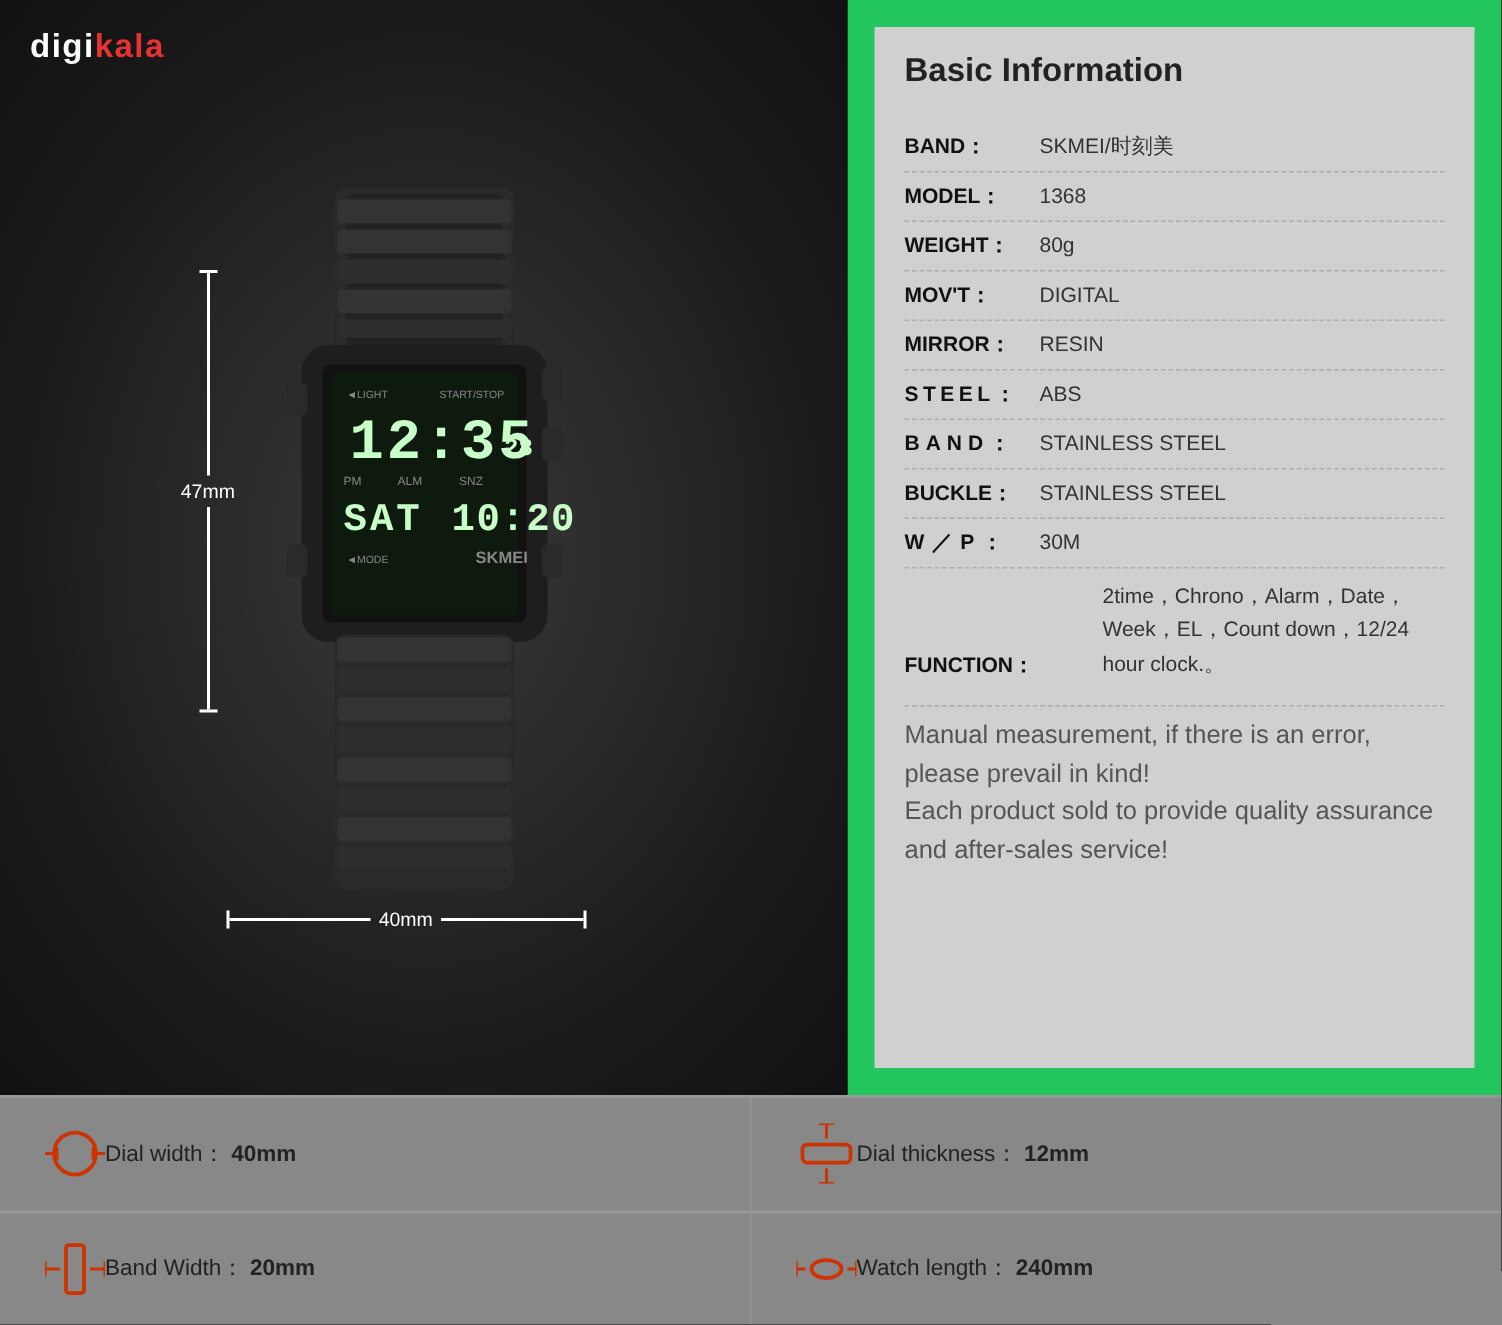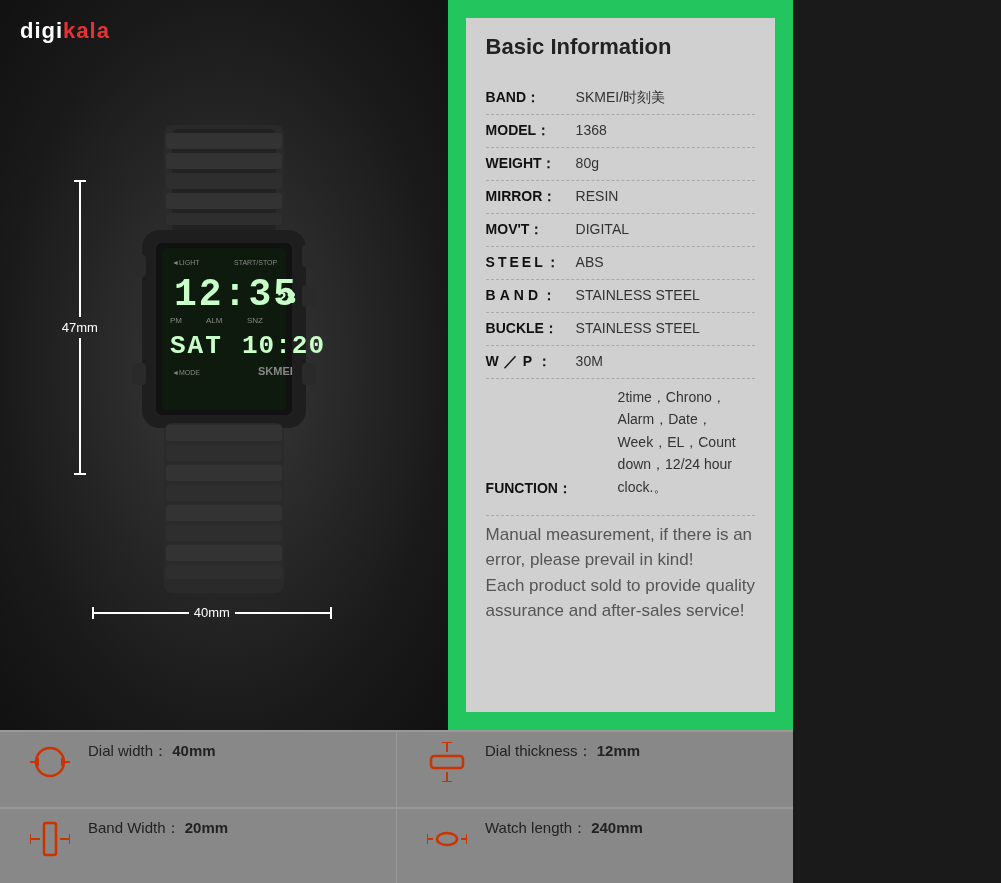--- a/index.html
+++ b/index.html
@@ -5,21 +5,21 @@
     * { margin: 0; padding: 0; box-sizing: border-box; }
     body {
       width: 1001px;
       height: 883px;
       overflow: hidden;
       font-family: Arial, sans-serif;
       background: #1a1a1a;
     }
 
     .main-container {
-      width: 793px;
+      width: 1001px;
       height: 883px;
       display: flex;
       flex-direction: column;
     }
 
     
     .top-section {
       display: flex;
       flex: 1;
       height: 730px;
@@ -123,24 +123,25 @@
 
     .bottom-row {
       display: flex;
       flex: 1;
       border-top: 1px solid #999;
     }
 
     .bottom-cell {
       flex: 1;
       display: flex;
+      align-items: center;
       justify-content: flex-start;
       padding: 10px 30px;
       border-right: 1px solid #999;
-      gap: 18px;
+      gap: 0;
       background: #888;
     }
     .bottom-cell:last-child {
       border-right: none;
     }
 
     .bottom-label {
       font-size: 15px;
       color: #222;
     }
@@ -252,26 +253,26 @@
         </div>
         <div class="info-row">
           <span class="info-key">MODEL：</span>
           <span class="info-val">1368</span>
         </div>
         <div class="info-row">
           <span class="info-key">WEIGHT：</span>
           <span class="info-val">80g</span>
         </div>
         <div class="info-row">
+          <span class="info-key">MOV'T：</span>
+          <span class="info-val">DIGITAL</span>
+        </div>
+        <div class="info-row">
           <span class="info-key">MIRROR：</span>
           <span class="info-val">RESIN</span>
-        </div>
-        <div class="info-row">
-          <span class="info-key">MOV'T：</span>
-          <span class="info-val">DIGITAL</span>
         </div>
         <div class="info-row">
           <span class="info-key" style="letter-spacing:3px;">STEEL：</span>
           <span class="info-val">ABS</span>
         </div>
         <div class="info-row">
           <span class="info-key" style="letter-spacing:4px;">BAND：</span>
           <span class="info-val">STAINLESS STEEL</span>
         </div>
         <div class="info-row">

